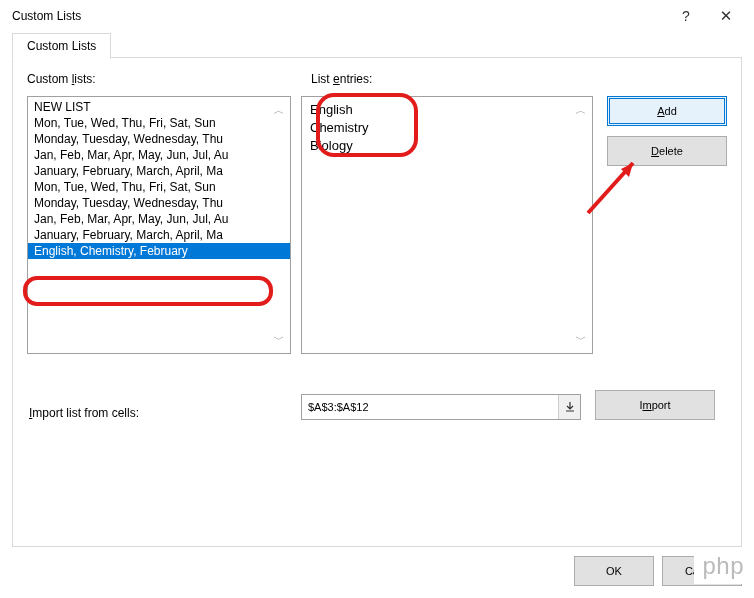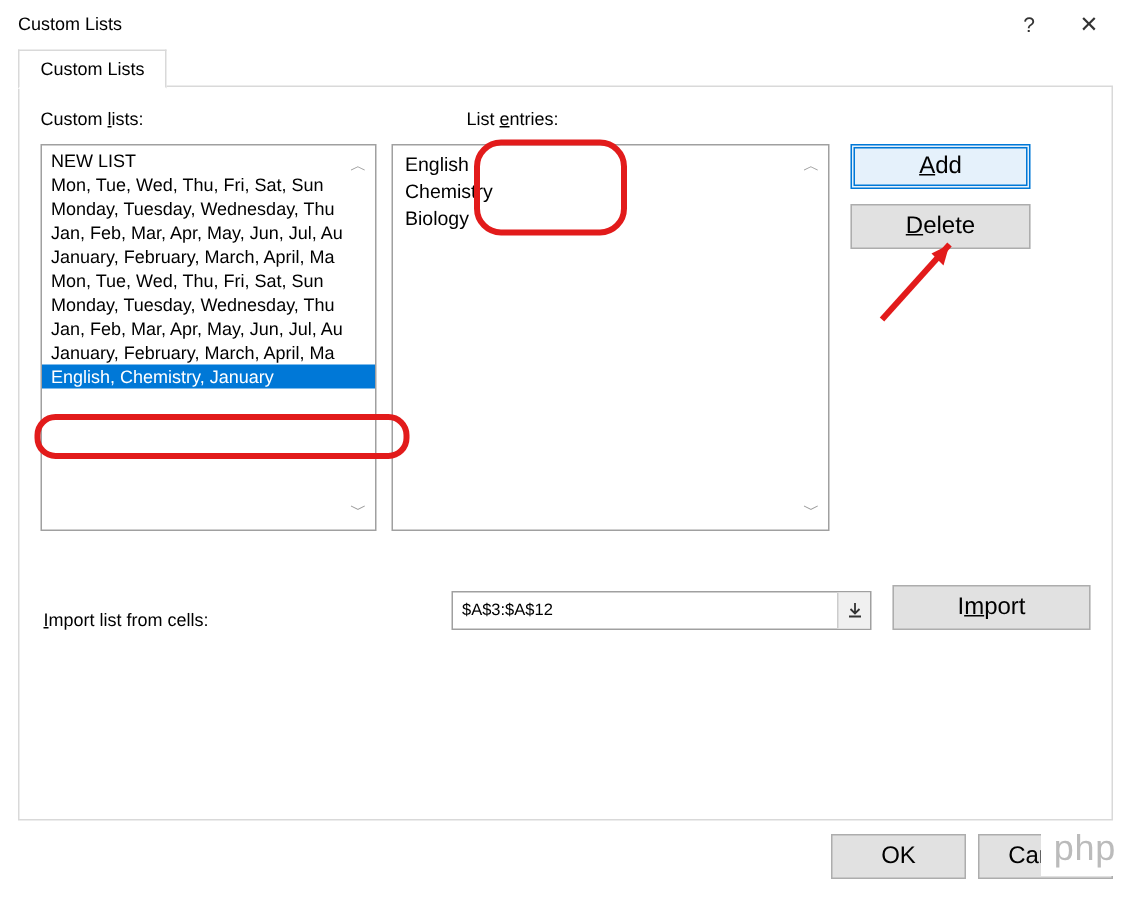--- a/index.html
+++ b/index.html
@@ -73,21 +73,21 @@
     }
     .label-left { width: 284px; }
     .label-right { margin-left: 0; }
     .u { text-decoration: underline; }
     .lists-row {
       display: flex;
       gap: 10px;
       height: 258px;
     }
     .listbox {
-      width: 224px;
+      width: 264px;
       border: 1px solid #a0a0a0;
       background: #fff;
       position: relative;
       overflow: hidden;
     }
     .listbox-inner {
       padding: 2px 0;
       height: 100%;
       overflow: hidden;
     }
@@ -126,21 +126,21 @@
       display: flex;
       flex-direction: column;
       gap: 10px;
       width: 120px;
       margin-left: 4px;
     }
     .btn {
       height: 30px;
       border: 1px solid #adadad;
       background: #e1e1e1;
-      font-size: 16px;
+      font-size: 11px;
       cursor: pointer;
     }
     .btn.focused {
       border: 1px solid #0078d7;
       outline: 1px solid #0078d7;
       outline-offset: -3px;
       background: #e5f1fb;
     }
     .import-row {
       display: flex;
@@ -171,21 +171,21 @@
       cursor: pointer;
       font-size: 11px;
     }
     .footer {
       position: absolute;
       right: 12px;
       bottom: 12px;
       display: flex;
       gap: 8px;
     }
-    .footer .btn { width: 90px; }
+    .footer .btn { width: 80px; }
     .annot-circle1 {
       position: absolute;
       border: 4px solid #e21b1b;
       border-radius: 18px;
       pointer-events: none;
     }
     .c-entries { left: 303px; top: 35px; width: 102px; height: 64px; }
     .c-selected { left: 10px; top: 218px; width: 250px; height: 30px; border-radius: 14px;}
     .arrow-svg { position: absolute; left: 570px; top: 95px; pointer-events: none; }
     .watermark {
@@ -226,21 +226,21 @@
           <div class="listbox-inner">
             <div class="list-item">NEW LIST</div>
             <div class="list-item">Mon, Tue, Wed, Thu, Fri, Sat, Sun</div>
             <div class="list-item">Monday, Tuesday, Wednesday, Thu</div>
             <div class="list-item">Jan, Feb, Mar, Apr, May, Jun, Jul, Au</div>
             <div class="list-item">January, February, March, April, Ma</div>
             <div class="list-item">Mon, Tue, Wed, Thu, Fri, Sat, Sun</div>
             <div class="list-item">Monday, Tuesday, Wednesday, Thu</div>
             <div class="list-item">Jan, Feb, Mar, Apr, May, Jun, Jul, Au</div>
             <div class="list-item">January, February, March, April, Ma</div>
-            <div class="list-item selected">English, Chemistry, January</div>
+            <div class="list-item selected">English, Chemistry, February</div>
           </div>
           <div class="scroll-chevrons">
             <div class="chev">︿</div>
             <div class="chev">﹀</div>
           </div>
         </div>
 
         <div class="entries-box">
           <div class="entries-inner">
             <div>English</div>
@@ -262,21 +262,21 @@
       <div class="import-row">
         <div class="import-label"><span class="u">I</span>mport list from cells:</div>
         <div class="import-field-wrap">
           <input class="import-input" value="$A$3:$A$12" style="">
           <div class="collapse-btn">
             <svg width="12" height="12" viewBox="0 0 12 12">
                 <path d="M6 1 L6 8 M3 5 L6 8 L9 5 M2 10 L10 10" stroke="#333" stroke-width="1.2" fill="none"></path>
               </svg>
           </div>
         </div>
-        <button class="btn" style="width:132px; margin-left:4px;">I<span class="u">m</span>port</button>
+        <button class="btn" style="width:120px; margin-left:4px;">I<span class="u">m</span>port</button>
       </div>
 
       <div class="annot-circle1 c-entries"></div>
       <div class="annot-circle1 c-selected"></div>
       <svg class="arrow-svg" width="70" height="70">
         <line x1="5" y1="60" x2="50" y2="10" stroke="#e21b1b" stroke-width="4"></line>
         <polygon points="50,10 38,16 46,24" fill="#e21b1b"></polygon>
       </svg>
 
     </div>

